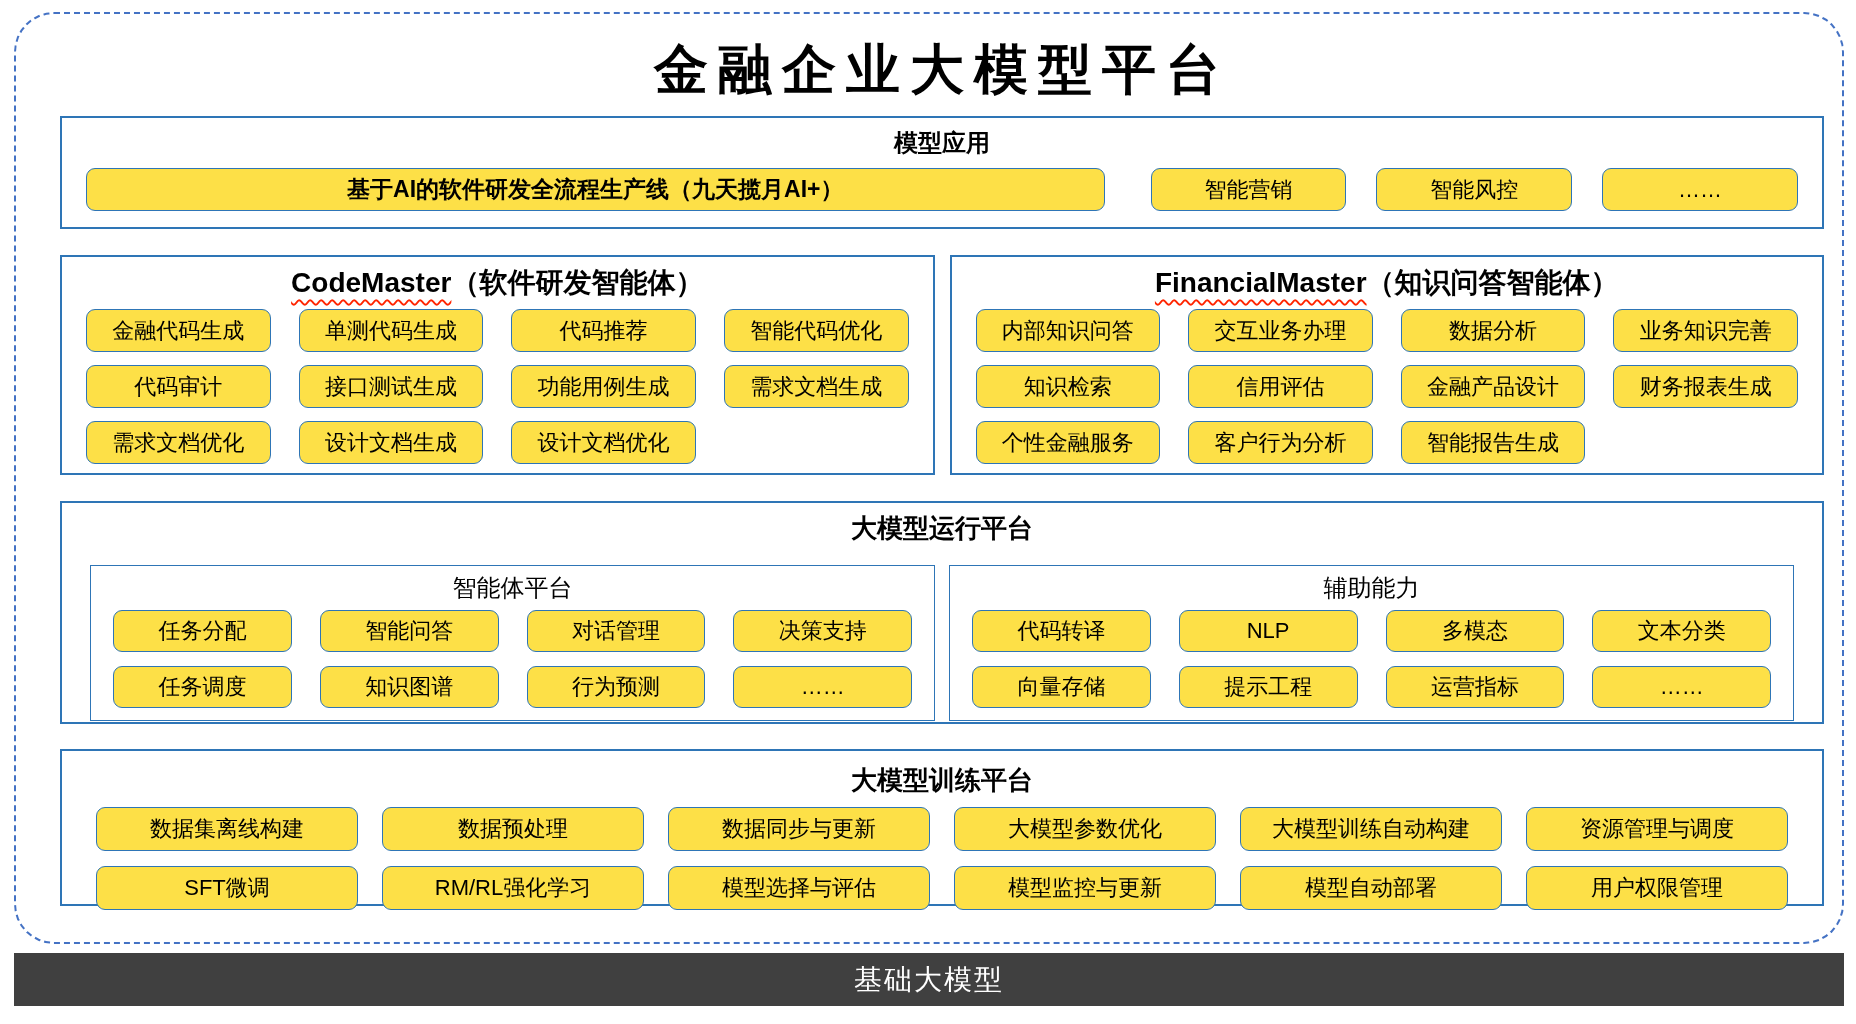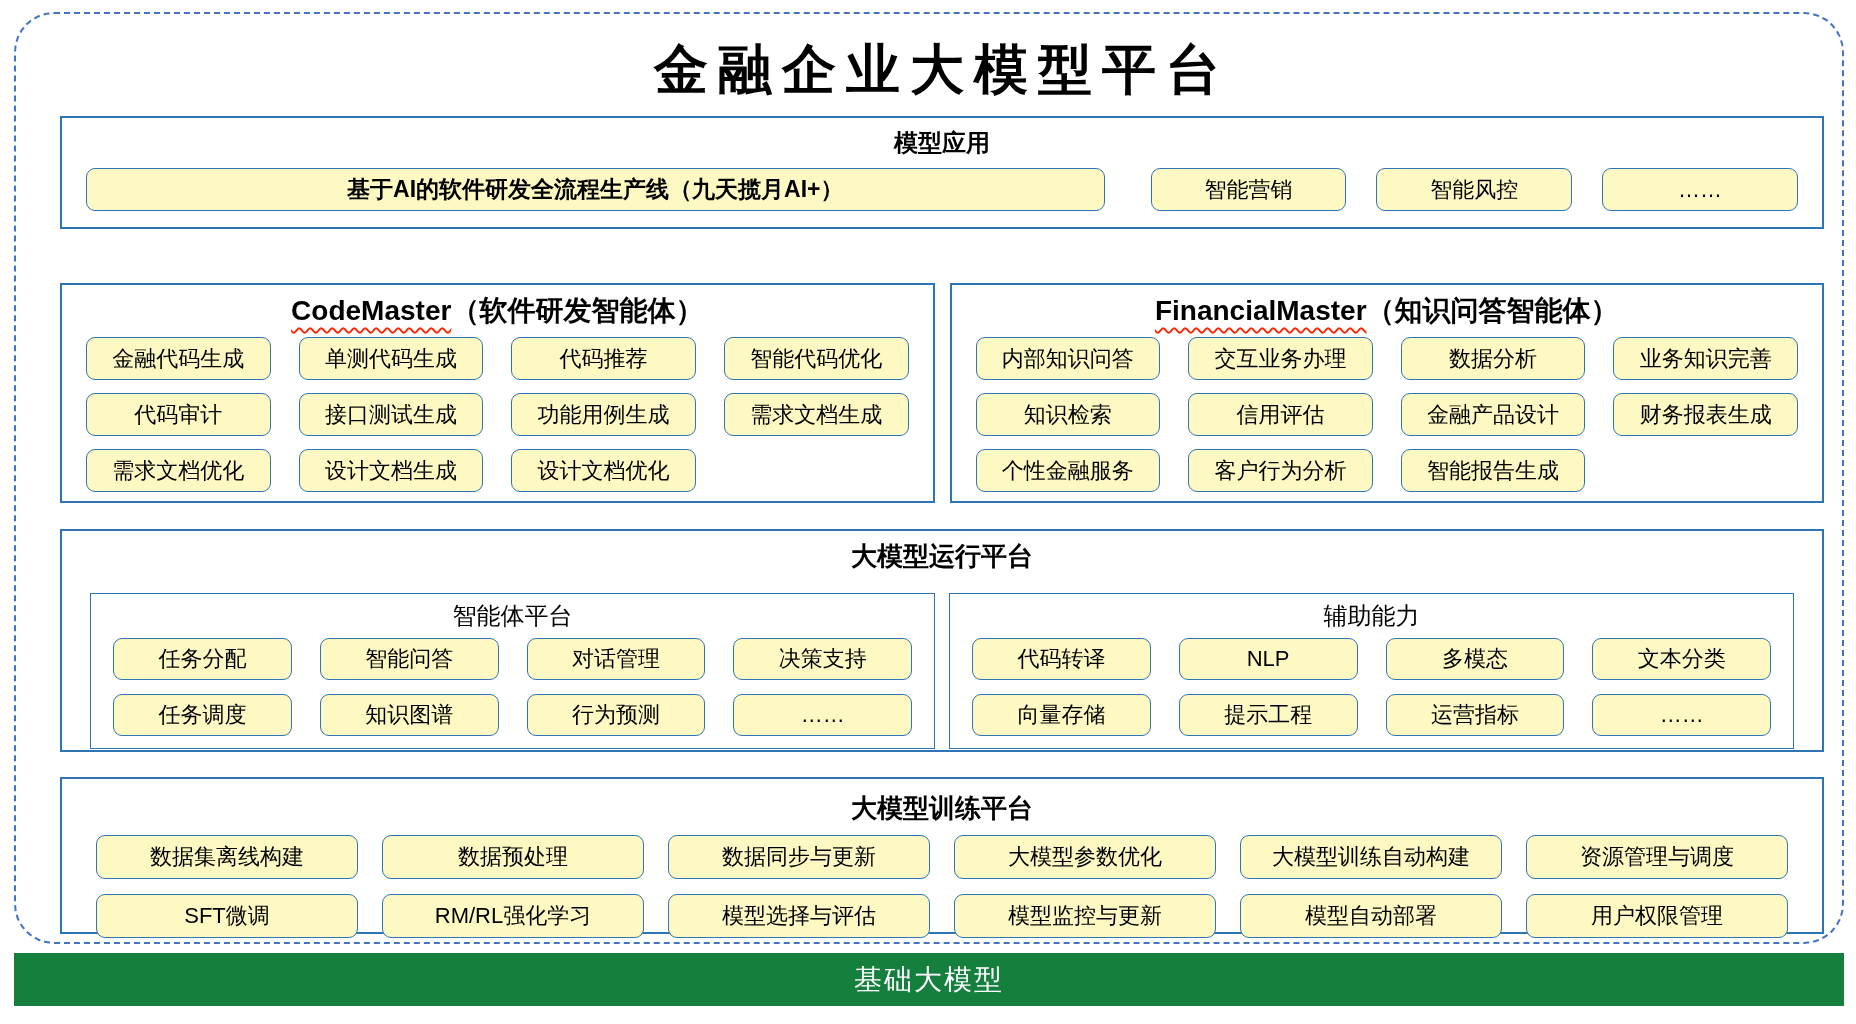--- a/index.html
+++ b/index.html
@@ -12,29 +12,29 @@
     padding: 12px 18px 0 44px;
   }
 
   .main-title {
     text-align: center; font-family: "DejaVu Serif", serif;
     font-size: 54px; font-weight: 700; letter-spacing: 10px;
     margin-top: 2px; height: 82px; line-height: 82px;
   }
 
   .section {
-    border: 2px solid #2E75B6; background: #fff; margin-top: 28px;
+    border: 2px solid #2E75B6; background: #fff;
   }
 
   
   .app-section { margin-top: 6px; height: 113px; padding: 8px 24px 4px 24px; }
   .section-label { text-align: center; font-size: 24px; font-weight: 700; height: 36px; line-height: 34px; }
   .app-row { display: flex; gap: 30px; margin-top: 6px; }
   .box {
-    border: 1.5px solid #2E75B6; border-radius: 9px; background: #fef9c3;
+    border: 1.5px solid #2E75B6; border-radius: 9px; background: #fde047;
     display: flex; align-items: center; justify-content: center;
     font-size: 22px; height: 43px; white-space: nowrap;
   }
   .app-main { flex: 0 0 59.5%; font-weight: 700; font-size: 23px; margin-right: 16px; }
   .app-small { flex: 1; }
 
   
   .agents-row { display: grid; grid-template-columns: 1fr 1fr; gap: 15px; margin-top: 26px; }
   .agent-box { height: 220px; padding: 4px 24px 0 24px; }
   .agent-title { text-align: center; font-size: 28px; font-weight: 700; height: 44px; line-height: 44px; }
@@ -58,21 +58,21 @@
 
   
   .training-section { margin-top: 25px; height: 157px; padding: 8px 34px 0 34px; }
   .training-title { text-align: center; font-size: 26px; font-weight: 700; height: 44px; line-height: 42px; }
   .grid6 { display: grid; grid-template-columns: repeat(6, 1fr); column-gap: 24px; row-gap: 15px; margin-top: 4px; }
   .grid6 .box { height: 44px; }
 
   
   .foundation-bar {
     position: absolute; left: 14px; top: 953px; width: 1830px; height: 53px;
-    background: #15803d; color: #ffffff; display: flex; align-items: center; justify-content: center;
+    background: #404040; color: #ffffff; display: flex; align-items: center; justify-content: center;
     font-size: 28px; letter-spacing: 2px;
   }
 </style>
 </head>
 <body>
 
 <div class="dashed-frame">
 
   <div class="main-title">金融企业大模型平台</div>
 

